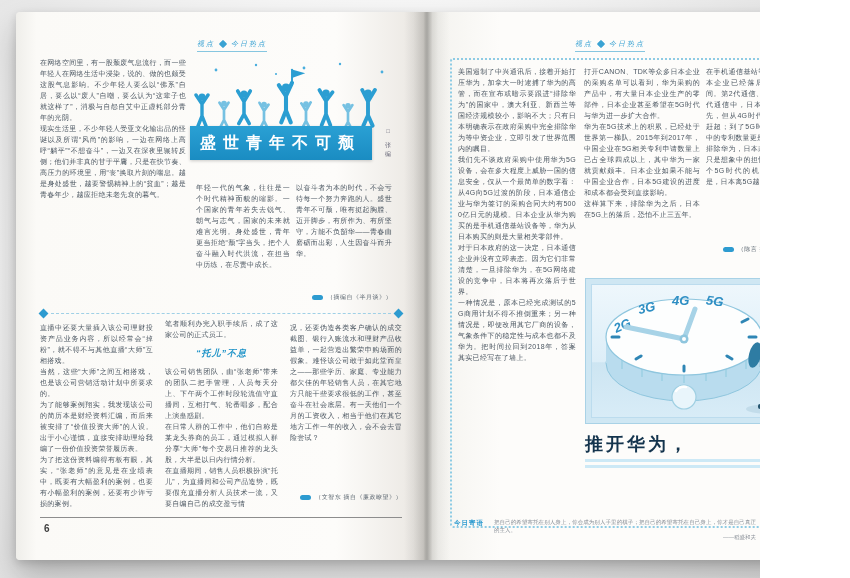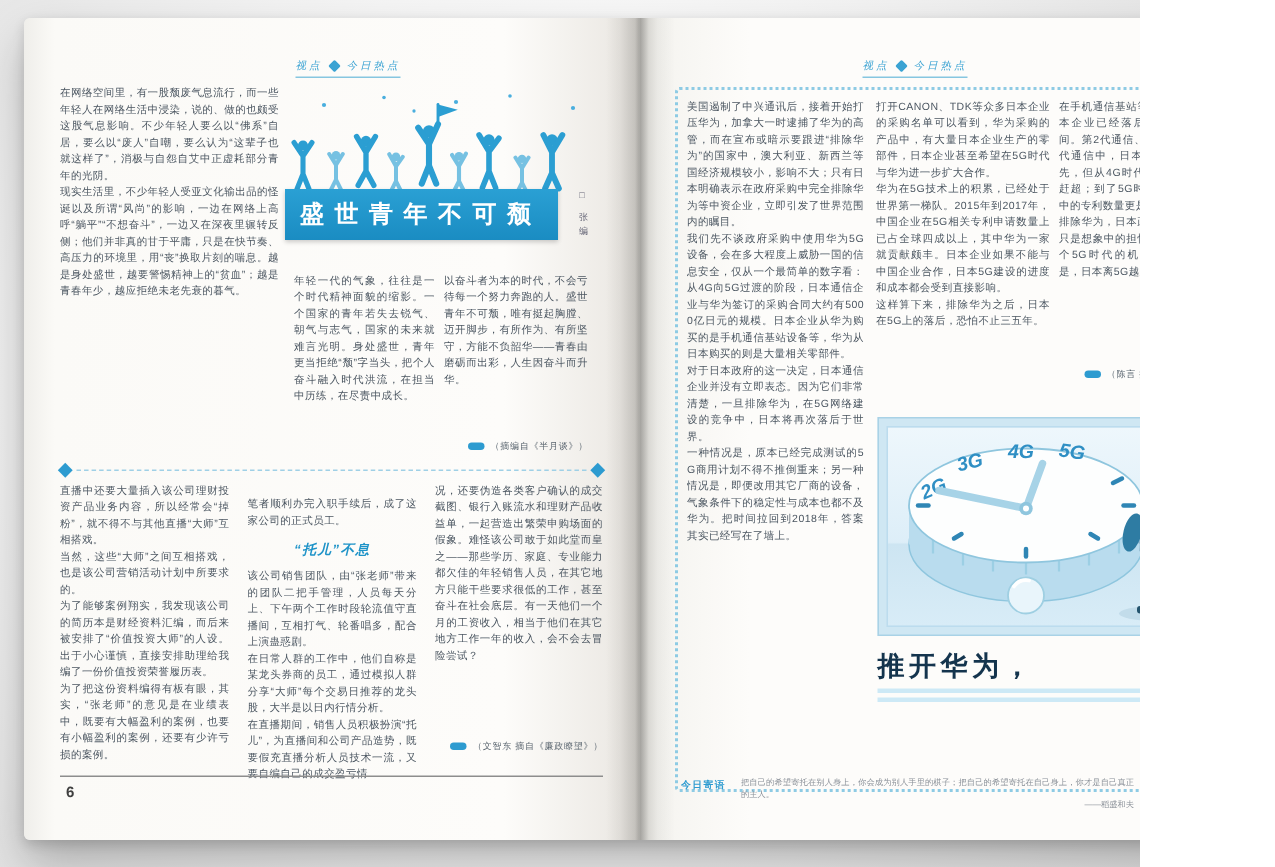--- a/index.html
+++ b/index.html
@@ -159,21 +159,21 @@
       <div class="divider">
         <span class="dmd"></span>
         <span class="dash"></span>
         <span class="dmd"></span>
       </div>
 
       <div class="body-text" style="left:24px; top:310px; width:113px; height:192px;">直播中还要大量插入该公司理财投资产品业务内容，所以经常会“掉粉”，就不得不与其他直播“大师”互相搭戏。
 当然，这些“大师”之间互相搭戏，也是该公司营销活动计划中所要求的。
 为了能够案例翔实，我发现该公司的简历本是财经资料汇编，而后来被安排了“价值投资大师”的人设。出于小心谨慎，直接安排助理给我编了一份价值投资荣誉履历表。
 为了把这份资料编得有板有眼，其实，“张老师”的意见是在业绩表中，既要有大幅盈利的案例，也要有小幅盈利的案例，还要有少许亏损的案例。</div>
-      <div style="position:absolute; left:149px; top:319px; width:113px; height:192px; overflow:hidden;">
+      <div style="position:absolute; left:149px; top:306px; width:113px; height:192px; overflow:hidden;">
         <div class="body-text" style="position:static;">笔者顺利办完入职手续后，成了这家公司的正式员工。</div>
         <div class="subhead">“托儿”不息</div>
         <div class="body-text" style="position:static;">该公司销售团队，由“张老师”带来的团队二把手管理，人员每天分上、下午两个工作时段轮流值守直播间，互相打气、轮番唱多，配合上演蛊惑剧。
 在日常人群的工作中，他们自称是某龙头券商的员工，通过模拟人群分享“大师”每个交易日推荐的龙头股，大半是以日内行情分析。
 在直播期间，销售人员积极扮演“托儿”，为直播间和公司产品造势，既要假充直播分析人员技术一流，又要自编自己的成交盈亏情</div>
       </div>
       <div style="position:absolute; left:274px; top:310px; width:112px; height:192px;">
         <div class="body-text" style="position:static; height:168px;">况，还要伪造各类客户确认的成交截图、银行入账流水和理财产品收益单，一起营造出繁荣申购场面的假象。难怪该公司敢于如此堂而皇之——那些学历、家庭、专业能力都欠佳的年轻销售人员，在其它地方只能干些要求很低的工作，甚至奋斗在社会底层。有一天他们一个月的工资收入，相当于他们在其它地方工作一年的收入，会不会去冒险尝试？</div>
         <div class="attr-row">
           <span class="end-ic"></span>

